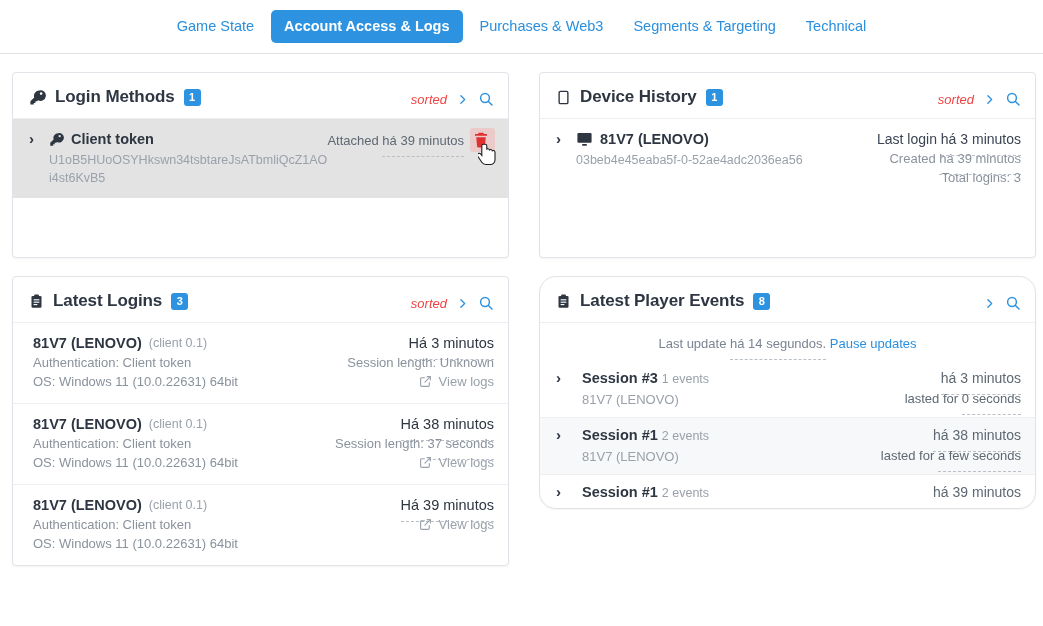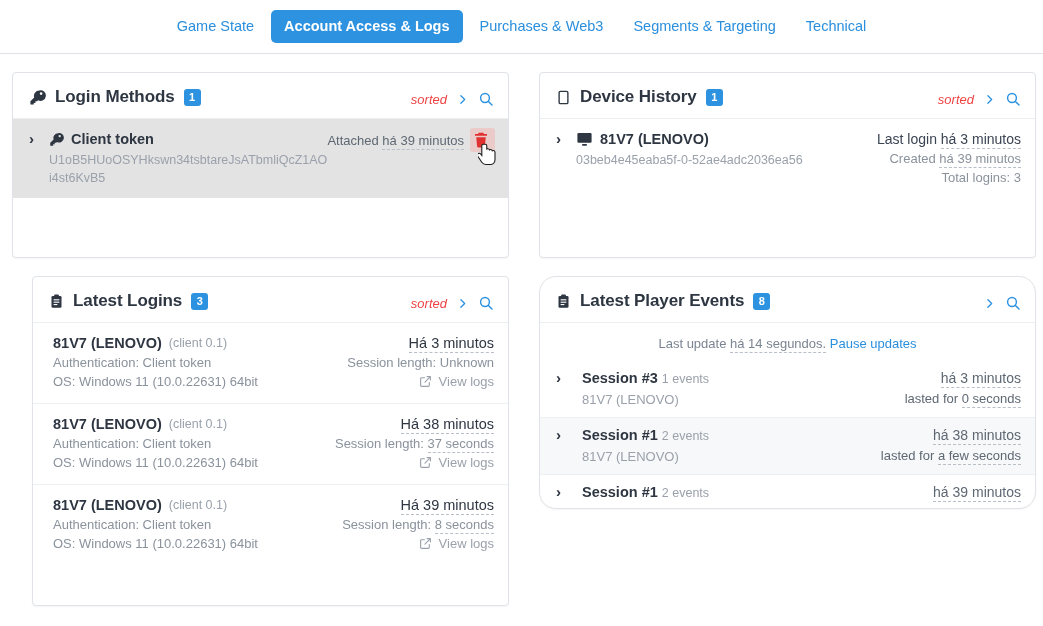--- a/index.html
+++ b/index.html
@@ -103,21 +103,21 @@
   .icon-btn {
     color: #2d93e0;
     display: inline-flex;
     align-items: center;
     cursor: pointer;
   }
 
   
   .card-body { padding: 0; }
   .card-h1 { height: 186px; }
-  .card-h2 { height: 330px; margin-left: 20px; }
+  .card-h2 { height: 290px; }
 
   
   .row {
     display: flex;
     padding: 11px 14px 11px 16px;
     position: relative;
   }
   .row.hovered { background: #e3e3e3; }
   .row.alt { background: #f7f8f9; }
   .row-sep { border-top: 1px solid #edeff1; }
@@ -154,21 +154,21 @@
   .r-line {
     font-size: 13px;
     color: #5e6873;
     line-height: 19px;
   }
   .r-line.dim { color: #8a929c; }
   .muted-note { color: #9aa1ab; font-weight: normal; font-size: 12.5px; }
 
   .dotted {
     border-bottom: 1px dashed #b9bfc7;
-    padding-bottom: 1px;
+    padding-bottom: 8px;
   }
   .ts-strong {
     font-size: 14.5px;
     color: #2e3642;
     line-height: 19px;
     font-weight: normal;
   }
 
   
   .trash-wrap {
@@ -456,24 +456,20 @@
             <span>81V7 (LENOVO)</span>
             <span class="muted-note">(client 0.1)</span>
           </div>
           <div class="r-line dim">Authentication: Client token</div>
           <div class="r-line dim">OS: Windows 11 (10.0.22631) 64bit</div>
         </div>
         <div class="row-side">
           <div class="ts-strong">
             <span class="dotted">Há 39 minutos</span>
           </div>
-          <div class="r-line dim">
-            <span>Session length:</span>
-            <span class="dotted">8 seconds</span>
-          </div>
           <div class="view-logs">
             <span>
               <svg width="13" height="13" viewBox="0 0 24 24" fill="none" stroke="#9aa1ab" stroke-width="2.1" stroke-linecap="round" stroke-linejoin="round">
                     <path d="M15 3h6v6"></path>
                     <path d="M20 4 11 13"></path>
                     <path d="M19 14v5a2 2 0 0 1-2 2H5a2 2 0 0 1-2-2V7a2 2 0 0 1 2-2h5"></path>
                   </svg>
             </span>
             <span>View logs</span>
           </div>

